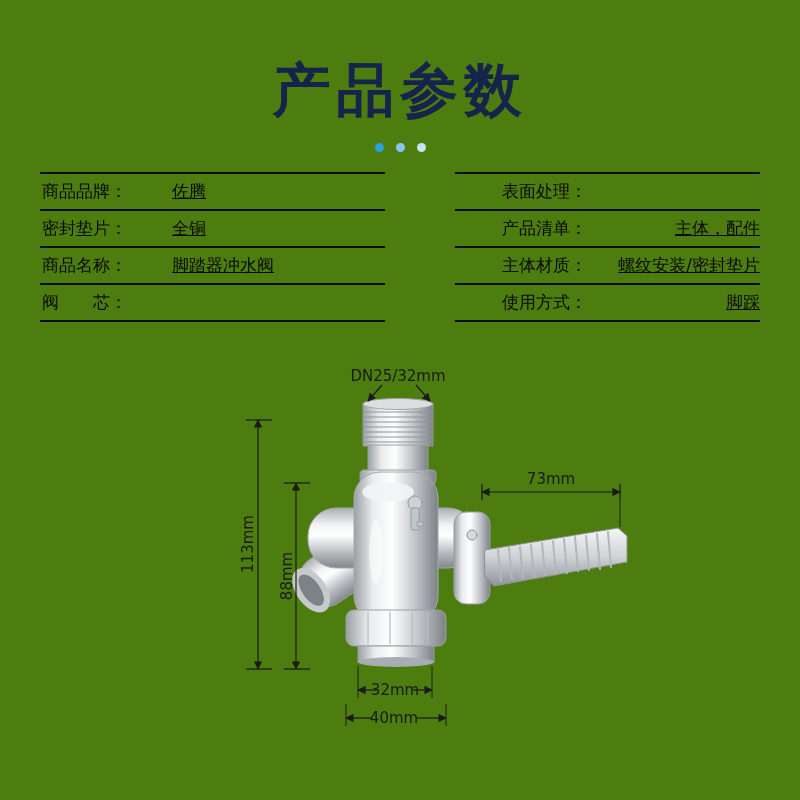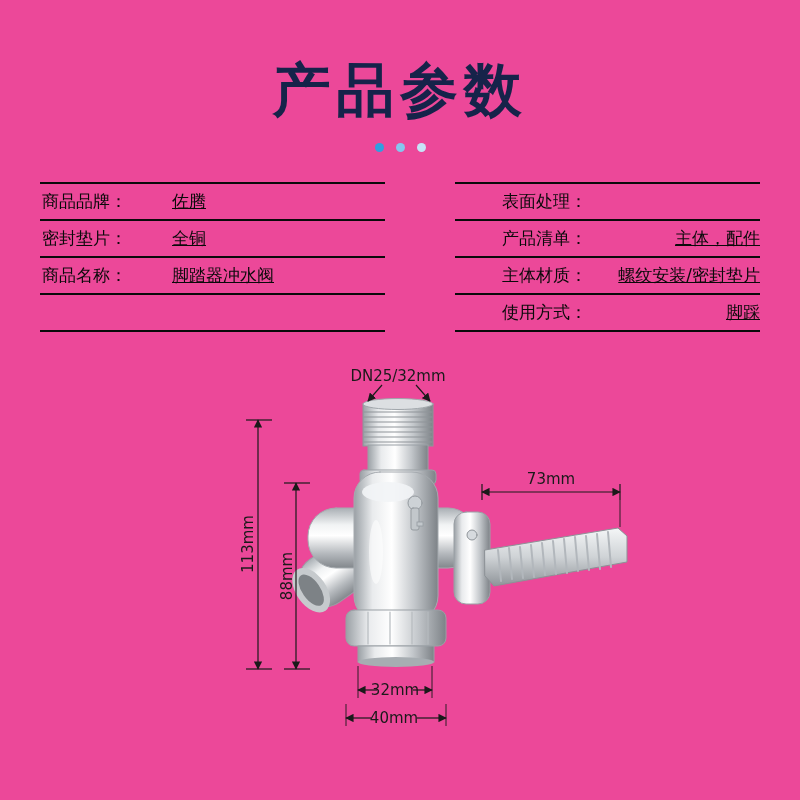--- a/index.html
+++ b/index.html
@@ -1,31 +1,31 @@
 <!DOCTYPE html>
 <html><head>
 <meta charset="utf-8">
 <style>
   html,body{margin:0;padding:0;background:#fff;}
-  #page{position:relative;width:800px;height:800px;background:#ec4899;overflow:hidden;
+  #page{position:relative;width:800px;height:800px;background:#4d7c0f;overflow:hidden;
         font-family:"DejaVu Sans","Liberation Sans",sans-serif;color:#111;}
 
   
   .page-title{position:absolute;top:52px;left:0;width:800px;text-align:center;
               font-size:58px;font-weight:900;letter-spacing:0.10em;color:#16234a;}
 
   
   .dots{position:absolute;top:143px;left:0;width:800px;display:flex;justify-content:center;gap:12px;}
   .dot{width:9px;height:9px;border-radius:50%;}
   .dot1{background:#2f9fe0;}
   .dot2{background:#86c6ee;}
   .dot3{background:#c7e3f7;}
 
   
-  .spec-col{position:absolute;top:182px;}
+  .spec-col{position:absolute;top:172px;}
   .spec-col.left{left:40px;width:345px;}
   .spec-col.right{left:455px;width:305px;text-align:right;}
   .spec-col{border-bottom:2px solid #0a0a0a;}
   .spec-row{display:flex;align-items:center;height:35px;border-top:2px solid #0a0a0a;
             font-size:17px;color:#0a0a0a;}
   .spec-label{width:130px;padding-left:2px;white-space:pre;}
   .spec-value{flex:1;text-decoration:underline;}
 
   
   .illustration{position:absolute;left:230px;top:352px;width:420px;height:380px;}
@@ -51,20 +51,21 @@
     </div>
     <div class="spec-row">
       <span class="spec-label">密封垫片：</span>
       <span class="spec-value">全铜</span>
     </div>
     <div class="spec-row">
       <span class="spec-label">商品名称：</span>
       <span class="spec-value">脚踏器冲水阀</span>
     </div>
     <div class="spec-row">
+      <span class="spec-label">阀　　芯：</span>
     </div>
   </div>
 
   <div class="spec-col right">
     <div class="spec-row">
       <span class="spec-label">表面处理：</span>
     </div>
     <div class="spec-row">
       <span class="spec-label">产品清单：</span>
       <span class="spec-value">主体，配件</span>

